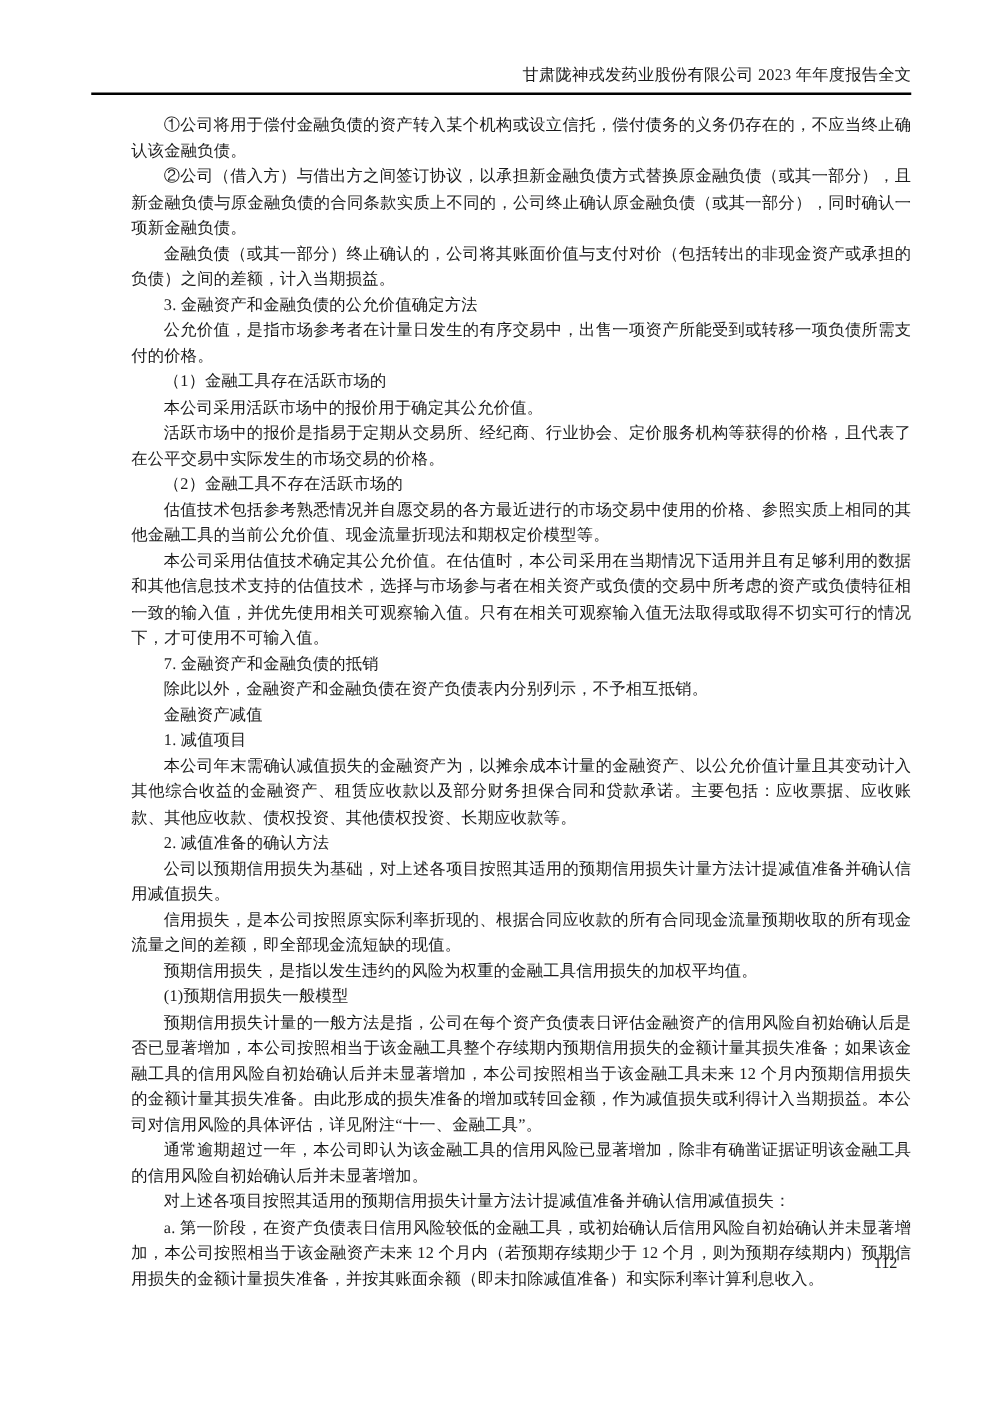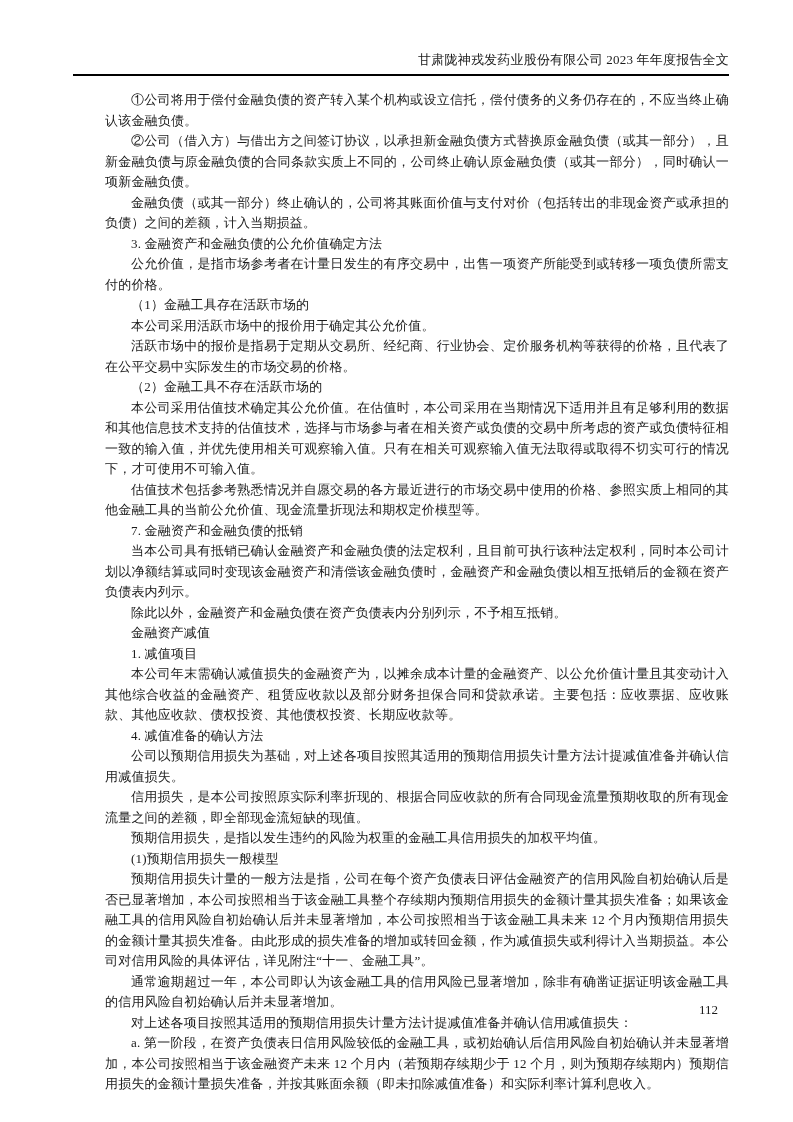--- a/index.html
+++ b/index.html
@@ -66,29 +66,28 @@
   <div class="content">
       <p>①公司将用于偿付金融负债的资产转入某个机构或设立信托，偿付债务的义务仍存在的，不应当终止确认该金融负债。</p>
       <p>②公司（借入方）与借出方之间签订协议，以承担新金融负债方式替换原金融负债（或其一部分），且新金融负债与原金融负债的合同条款实质上不同的，公司终止确认原金融负债（或其一部分），同时确认一项新金融负债。</p>
       <p>金融负债（或其一部分）终止确认的，公司将其账面价值与支付对价（包括转出的非现金资产或承担的负债）之间的差额，计入当期损益。</p>
       <p>3. 金融资产和金融负债的公允价值确定方法</p>
       <p>公允价值，是指市场参考者在计量日发生的有序交易中，出售一项资产所能受到或转移一项负债所需支付的价格。</p>
       <p>（1）金融工具存在活跃市场的</p>
       <p>本公司采用活跃市场中的报价用于确定其公允价值。</p>
       <p>活跃市场中的报价是指易于定期从交易所、经纪商、行业协会、定价服务机构等获得的价格，且代表了在公平交易中实际发生的市场交易的价格。</p>
       <p>（2）金融工具不存在活跃市场的</p>
+      <p>估值技术包括参考熟悉情况并自愿交易的各方最近进行的市场交易中使用的价格、参照实质上相同的其他金融工具的当前公允价值、现金流量折现法和期权定价模型等。</p>
       <p>本公司采用估值技术确定其公允价值。在估值时，本公司采用在当期情况下适用并且有足够利用的数据和其他信息技术支持的估值技术，选择与市场参与者在相关资产或负债的交易中所考虑的资产或负债特征相一致的输入值，并优先使用相关可观察输入值。只有在相关可观察输入值无法取得或取得不切实可行的情况下，才可使用不可输入值。</p>
-      <p>估值技术包括参考熟悉情况并自愿交易的各方最近进行的市场交易中使用的价格、参照实质上相同的其他金融工具的当前公允价值、现金流量折现法和期权定价模型等。</p>
       <p>7. 金融资产和金融负债的抵销</p>
-      <p>当本公司具有抵销已确认金融资产和金融负债的法定权利，且目前可执行该种法定权利，同时本公司计划以净额结算或同时变现该金融资产和清偿该金融负债时，金融资产和金融负债以相互抵销后的金额在资产负债表内列示。</p>
       <p>除此以外，金融资产和金融负债在资产负债表内分别列示，不予相互抵销。</p>
       <p>金融资产减值</p>
       <p>1. 减值项目</p>
       <p>本公司年末需确认减值损失的金融资产为，以摊余成本计量的金融资产、以公允价值计量且其变动计入其他综合收益的金融资产、租赁应收款以及部分财务担保合同和贷款承诺。主要包括：应收票据、应收账款、其他应收款、债权投资、其他债权投资、长期应收款等。</p>
-      <p>4. 减值准备的确认方法</p>
+      <p>2. 减值准备的确认方法</p>
       <p>公司以预期信用损失为基础，对上述各项目按照其适用的预期信用损失计量方法计提减值准备并确认信用减值损失。</p>
       <p>信用损失，是本公司按照原实际利率折现的、根据合同应收款的所有合同现金流量预期收取的所有现金流量之间的差额，即全部现金流短缺的现值。</p>
       <p>预期信用损失，是指以发生违约的风险为权重的金融工具信用损失的加权平均值。</p>
       <p>(1)预期信用损失一般模型</p>
       <p>预期信用损失计量的一般方法是指，公司在每个资产负债表日评估金融资产的信用风险自初始确认后是否已显著增加，本公司按照相当于该金融工具整个存续期内预期信用损失的金额计量其损失准备；如果该金融工具的信用风险自初始确认后并未显著增加，本公司按照相当于该金融工具未来 12 个月内预期信用损失的金额计量其损失准备。由此形成的损失准备的增加或转回金额，作为减值损失或利得计入当期损益。本公司对信用风险的具体评估，详见附注“十一、金融工具”。</p>
       <p>通常逾期超过一年，本公司即认为该金融工具的信用风险已显著增加，除非有确凿证据证明该金融工具的信用风险自初始确认后并未显著增加。</p>
       <p>对上述各项目按照其适用的预期信用损失计量方法计提减值准备并确认信用减值损失：</p>
       <p>a. 第一阶段，在资产负债表日信用风险较低的金融工具，或初始确认后信用风险自初始确认并未显著增加，本公司按照相当于该金融资产未来 12 个月内（若预期存续期少于 12 个月，则为预期存续期内）预期信用损失的金额计量损失准备，并按其账面余额（即未扣除减值准备）和实际利率计算利息收入。</p>
     </div>
   <div class="footer">112</div>

